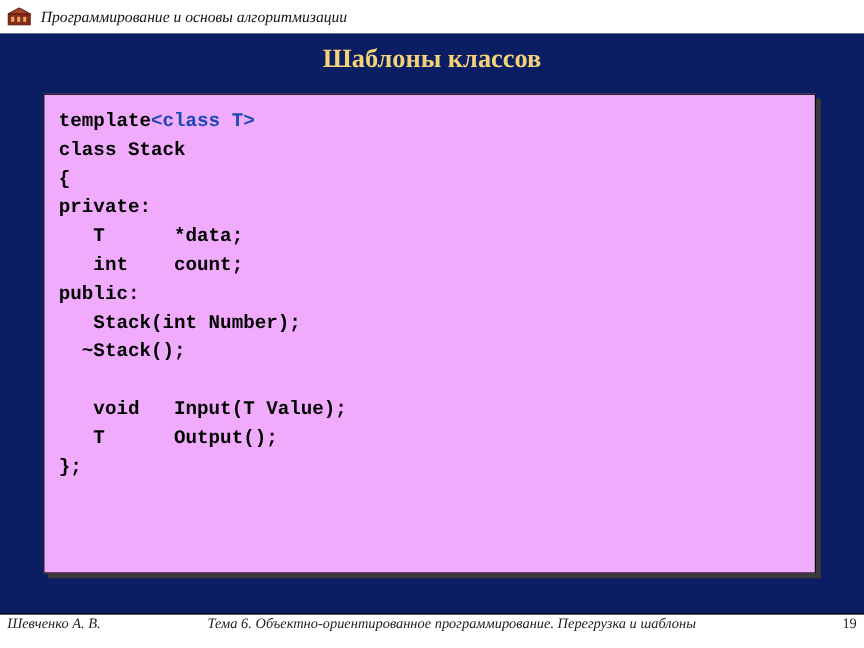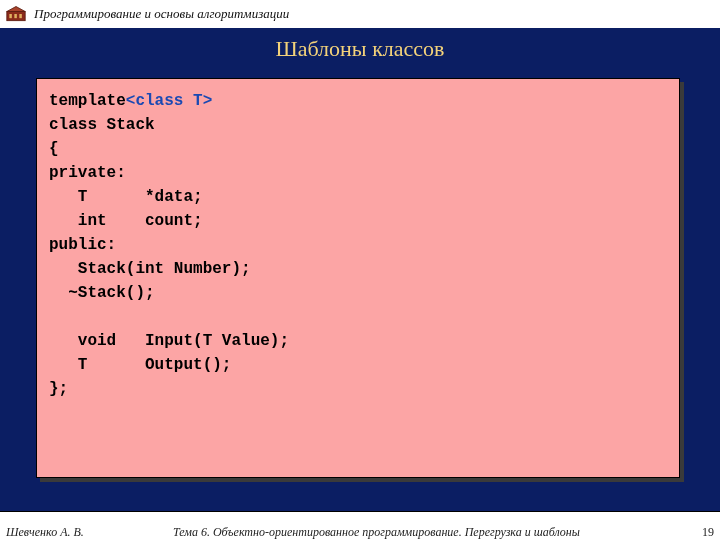--- a/index.html
+++ b/index.html
@@ -39,39 +39,39 @@
     background: #0b1e63;
     position: absolute;
     left: 0;
     right: 0;
     top: 28px;
     bottom: 28px;
   }
   .slide-title {
     text-align: center;
     color: #f3d27a;
-    font-weight: normal;
+    font-weight: bold;
     font-size: 22px;
     padding: 8px 0 10px 0;
   }
   .code-card-shadow {
     position: absolute;
     left: 40px;
     top: 54px;
     width: 644px;
     height: 400px;
     background: #3a3a3a;
   }
   .code-card {
     position: absolute;
     left: 36px;
     top: 50px;
     width: 644px;
     height: 400px;
-    background: #fca5a5;
+    background: #f0abfc;
     border: 1px solid #000;
     box-sizing: border-box;
     padding: 10px 12px;
   }
   .code-card pre {
     margin: 0;
     font-family: "Courier New", Courier, monospace;
     font-weight: bold;
     font-size: 16px;
     line-height: 1.5;
@@ -79,21 +79,21 @@
   }
   .code-card pre .tparam { color: #1a49b3; }
   .bottombar {
     position: absolute;
     left: 0;
     right: 0;
     bottom: 0;
     height: 28px;
     border-top: 1px solid #000;
     display: flex;
-    align-items: flex-end;
+    align-items: flex-start;
     font-style: italic;
     font-size: 12px;
     color: #222;
     padding: 0 6px;
   }
   .bottombar .author {
     width: 120px;
   }
   .bottombar .topic {
     flex: 1;

